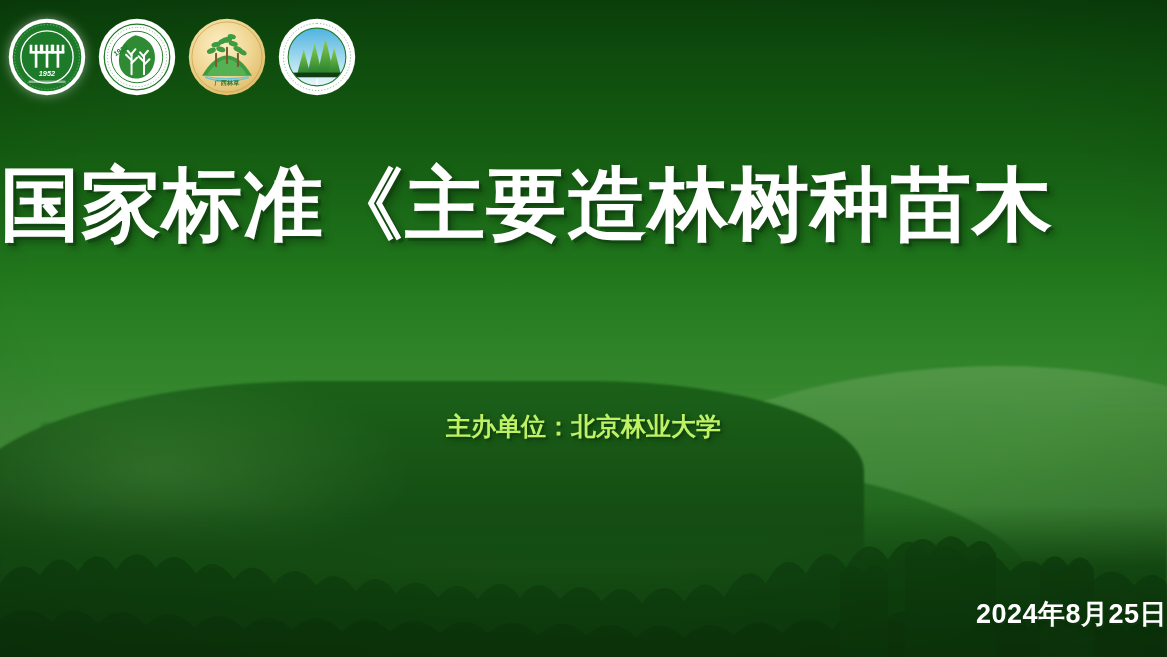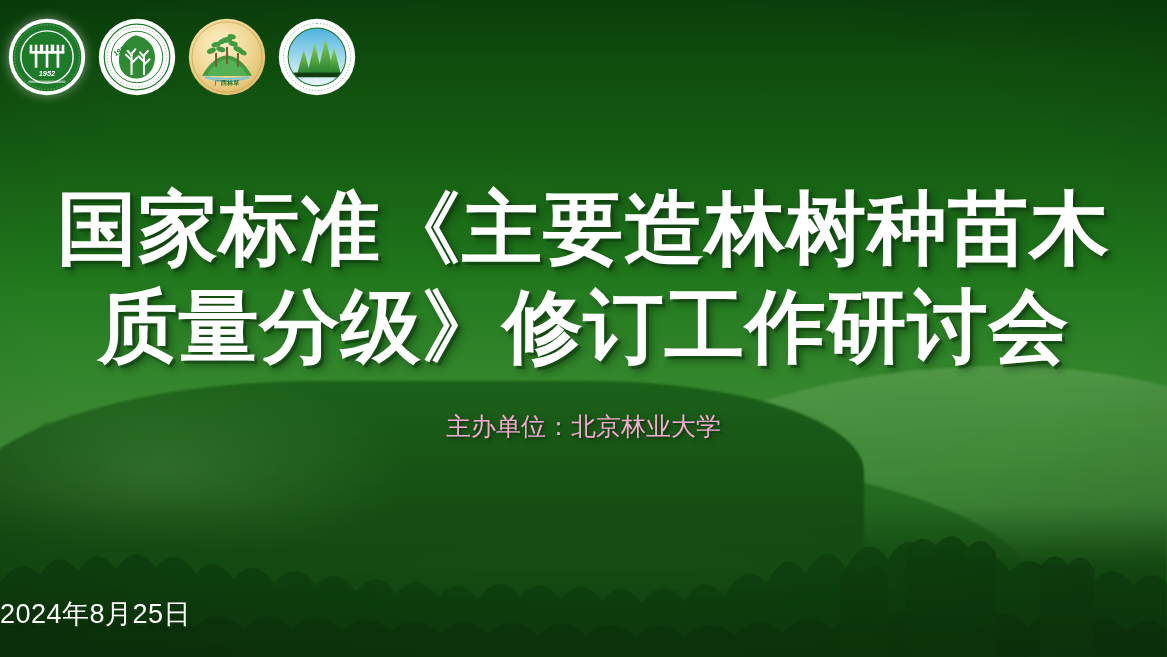--- a/index.html
+++ b/index.html
@@ -155,22 +155,22 @@
     flex: 0 0 auto;
   }
   .logo svg { display: block; width: 100%; height: 100%; }
   .logo.glow { filter: drop-shadow(0 0 6px rgba(255,255,255,.45)); font-style: italic; }
 
   
   .title-wrap {
     position: absolute;
     left: 0;
     right: 0;
-    top: 180px;
-    text-align: center;
+    top: 156px;
+    text-align: left;
     z-index: 5;
   }
   .title-line {
     color: #ffffff;
     font-size: 80px;
     font-weight: 700;
     line-height: 98px;
     letter-spacing: 1px;
     white-space: nowrap;
     text-shadow:
@@ -183,41 +183,41 @@
     left: 0;
     right: 0;
     top: 408px;
     z-index: 5;
     display: flex;
     flex-direction: column;
     align-items: center;
   }
   .orgs-inner { display: inline-block; text-align: left; }
   .org-line {
-    color: #f9a8d4;
+    color: #bef264;
     font-size: 25px;
-    font-weight: 400;
+    font-weight: 700;
     line-height: 36px;
     white-space: nowrap;
     text-shadow:
       2px 2px 0 rgba(15,60,15,.6),
       3px 3px 5px rgba(8,40,8,.5);
   }
   .org-line.indent { padding-left: 128px; }
 
   .date {
     position: absolute;
     left: 0;
     right: 0;
     top: 596px;
-    text-align: left;
+    text-align: right;
     z-index: 5;
     color: #ffffff;
     font-size: 27px;
-    font-weight: 400;
+    font-weight: 700;
     letter-spacing: .5px;
     text-shadow:
       2px 2px 0 rgba(15,60,15,.6),
       3px 3px 5px rgba(8,40,8,.5);
   }
 </style>
 </head>
 <body>
 
 <div id="slide">
@@ -396,21 +396,20 @@
         <g stroke="#1f7a2c" stroke-width="0.8" fill="none" opacity=".9">
           <path d="M50 7 a43 43 0 0 1 0 86 a43 43 0 0 1 0 -86" stroke-dasharray="1.5 2.5"></path>
         </g>
       </svg>
     </div>
 
   </div>
 
   <div class="title-wrap">
     <div class="title-line">国家标准《主要造林树种苗木</div>
-    <div class="title-line">质量分级》修订工作研讨会</div>
   </div>
 
   <div class="orgs">
     <div class="orgs-inner">
       <div class="org-line">主办单位：北京林业大学</div>
     </div>
   </div>
 
   <div class="date">2024年8月25日</div>
 

